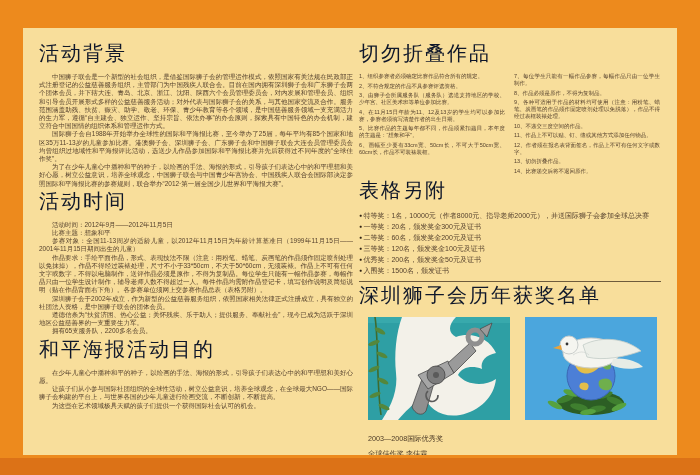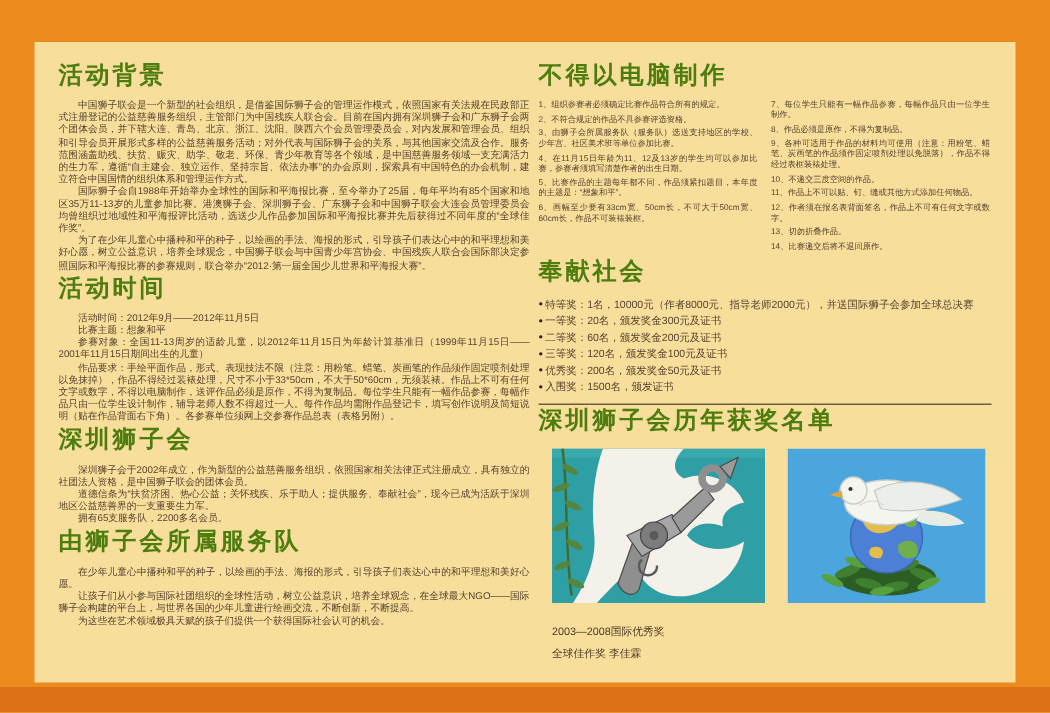--- a/index.html
+++ b/index.html
@@ -10,22 +10,22 @@
   }
   .bottom-band { position:absolute; left:0; bottom:0; width:700px; height:17px; background:#DC7217; }
   .panel {
     position:absolute; left:23px; top:28px; width:654px; height:427px;
     background:#F8DE9B; overflow:hidden;
   }
   .col-left  { position:absolute; left:16px; top:12px; width:314px; }
   .col-right { position:absolute; left:336px; top:12px; width:302px; }
 
   h2.sec {
-    margin:0 0 6px 0; font-size:16px; font-weight:bold; letter-spacing:2px;
-    color:#4d7c0f;
+    margin:0 0 6px 0; font-size:20px; font-weight:normal; letter-spacing:2px;
+    color:#0f172a;
   }
   .mt-a { margin-top:12px; }
   .mt-b { margin-top:7px; }
   .mt-c { margin-top:9px; }
   .mt-d { margin-top:5px; }
 
   p.body {
     margin:0; font-size:6.5px; line-height:8.2px; color:#56422E;
     text-indent:2em; text-align:justify;
   }
@@ -69,33 +69,32 @@
     <p class="body">中国狮子联会是一个新型的社会组织，是借鉴国际狮子会的管理运作模式，依照国家有关法规在民政部正式注册登记的公益慈善服务组织，主管部门为中国残疾人联合会。目前在国内拥有深圳狮子会和广东狮子会两个团体会员，并下辖大连、青岛、北京、浙江、沈阳、陕西六个会员管理委员会，对内发展和管理会员、组织和引导会员开展形式多样的公益慈善服务活动；对外代表与国际狮子会的关系，与其他国家交流及合作。服务范围涵盖助残、扶贫、赈灾、助学、敬老、环保、青少年教育等各个领域，是中国慈善服务领域一支充满活力的生力军，遵循“自主建会、独立运作、坚持宗旨、依法办事”的办会原则，探索具有中国特色的办会机制，建立符合中国国情的组织体系和管理运作方式。</p>
     <p class="body">国际狮子会自1988年开始举办全球性的国际和平海报比赛，至今举办了25届，每年平均有85个国家和地区35万11-13岁的儿童参加比赛。港澳狮子会、深圳狮子会、广东狮子会和中国狮子联会大连会员管理委员会均曾组织过地域性和平海报评比活动，选送少儿作品参加国际和平海报比赛并先后获得过不同年度的“全球佳作奖”。</p>
     <p class="body">为了在少年儿童心中播种和平的种子，以绘画的手法、海报的形式，引导孩子们表达心中的和平理想和美好心愿，树立公益意识，培养全球观念，中国狮子联会与中国青少年宫协会、中国残疾人联合会国际部决定参照国际和平海报比赛的参赛规则，联合举办“2012·第一届全国少儿世界和平海报大赛”。</p>
 
     <h2 class="sec mt-a">活动时间</h2>
     <p class="body">活动时间：2012年9月——2012年11月5日</p>
     <p class="body">比赛主题：想象和平</p>
     <p class="body">参赛对象：全国11-13周岁的适龄儿童，以2012年11月15日为年龄计算基准日（1999年11月15日——2001年11月15日期间出生的儿童）</p>
     <p class="body">作品要求：手绘平面作品，形式、表现技法不限（注意：用粉笔、蜡笔、炭画笔的作品须作固定喷剂处理以免抹掉），作品不得经过装裱处理，尺寸不小于33*50cm，不大于50*60cm，无须装裱。作品上不可有任何文字或数字，不得以电脑制作，送评作品必须是原作，不得为复制品。每位学生只能有一幅作品参赛，每幅作品只由一位学生设计制作，辅导老师人数不得超过一人。每件作品均需附作品登记卡，填写创作说明及简短说明（贴在作品背面右下角）。各参赛单位须网上交参赛作品总表（表格另附）。</p>
 
-    <h2 class="sec mt-b">深圳狮子会</h2>
     <p class="body">深圳狮子会于2002年成立，作为新型的公益慈善服务组织，依照国家相关法律正式注册成立，具有独立的社团法人资格，是中国狮子联会的团体会员。</p>
     <p class="body">道德信条为“扶贫济困、热心公益；关怀残疾、乐于助人；提供服务、奉献社会”，现今已成为活跃于深圳地区公益慈善界的一支重要生力军。</p>
     <p class="body">拥有65支服务队，2200多名会员。</p>
 
-    <h2 class="sec mt-c">由狮子会所属服务队</h2>
+    <h2 class="sec mt-c">和平海报活动目的</h2>
     <p class="body">在少年儿童心中播种和平的种子，以绘画的手法、海报的形式，引导孩子们表达心中的和平理想和美好心愿。</p>
     <p class="body">让孩子们从小参与国际社团组织的全球性活动，树立公益意识，培养全球观念，在全球最大NGO——国际狮子会构建的平台上，与世界各国的少年儿童进行绘画交流，不断创新，不断提高。</p>
     <p class="body">为这些在艺术领域极具天赋的孩子们提供一个获得国际社会认可的机会。</p>
   </div>
 
   <div class="col-right">
-    <h2 class="sec">不得以电脑制作</h2>
+    <h2 class="sec">切勿折叠作品</h2>
     <div class="rules-cols">
       <div class="rules-col">
         <p class="rule">1、组织参赛者必须确定比赛作品符合所有的规定。</p>
         <p class="rule">2、不符合规定的作品不具参赛评选资格。</p>
         <p class="rule">3、由狮子会所属服务队（服务队）选送支持地区的学校、少年宫、社区美术班等单位参加比赛。</p>
         <p class="rule">4、在11月15日年龄为11、12及13岁的学生均可以参加比赛，参赛者须填写清楚作者的出生日期。</p>
         <p class="rule">5、比赛作品的主题每年都不同，作品须紧扣题目，本年度的主题是：“想象和平”。</p>
         <p class="rule">6、画幅至少要有33cm宽、50cm长，不可大于50cm宽、60cm长，作品不可装裱装框。</p>
       </div>
       <div class="rules-col">
@@ -103,21 +102,21 @@
         <p class="rule">8、作品必须是原作，不得为复制品。</p>
         <p class="rule">9、各种可适用于作品的材料均可使用（注意：用粉笔、蜡笔、炭画笔的作品须作固定喷剂处理以免脱落），作品不得经过表框装裱处理。</p>
         <p class="rule">10、不递交三度空间的作品。</p>
         <p class="rule">11、作品上不可以贴、钉、缝或其他方式添加任何物品。</p>
         <p class="rule">12、作者须在报名表背面签名，作品上不可有任何文字或数字。</p>
         <p class="rule">13、切勿折叠作品。</p>
         <p class="rule">14、比赛递交后将不退回原作。</p>
       </div>
     </div>
 
-    <h2 class="sec mt-d">奉献社会</h2>
+    <h2 class="sec mt-d">表格另附</h2>
     <div class="awards">
       <p class="award">特等奖：1名，10000元（作者8000元、指导老师2000元），并送国际狮子会参加全球总决赛</p>
       <p class="award">一等奖：20名，颁发奖金300元及证书</p>
       <p class="award">二等奖：60名，颁发奖金200元及证书</p>
       <p class="award">三等奖：120名，颁发奖金100元及证书</p>
       <p class="award">优秀奖：200名，颁发奖金50元及证书</p>
       <p class="award">入围奖：1500名，颁发证书</p>
     </div>
 
     <hr class="sep">

